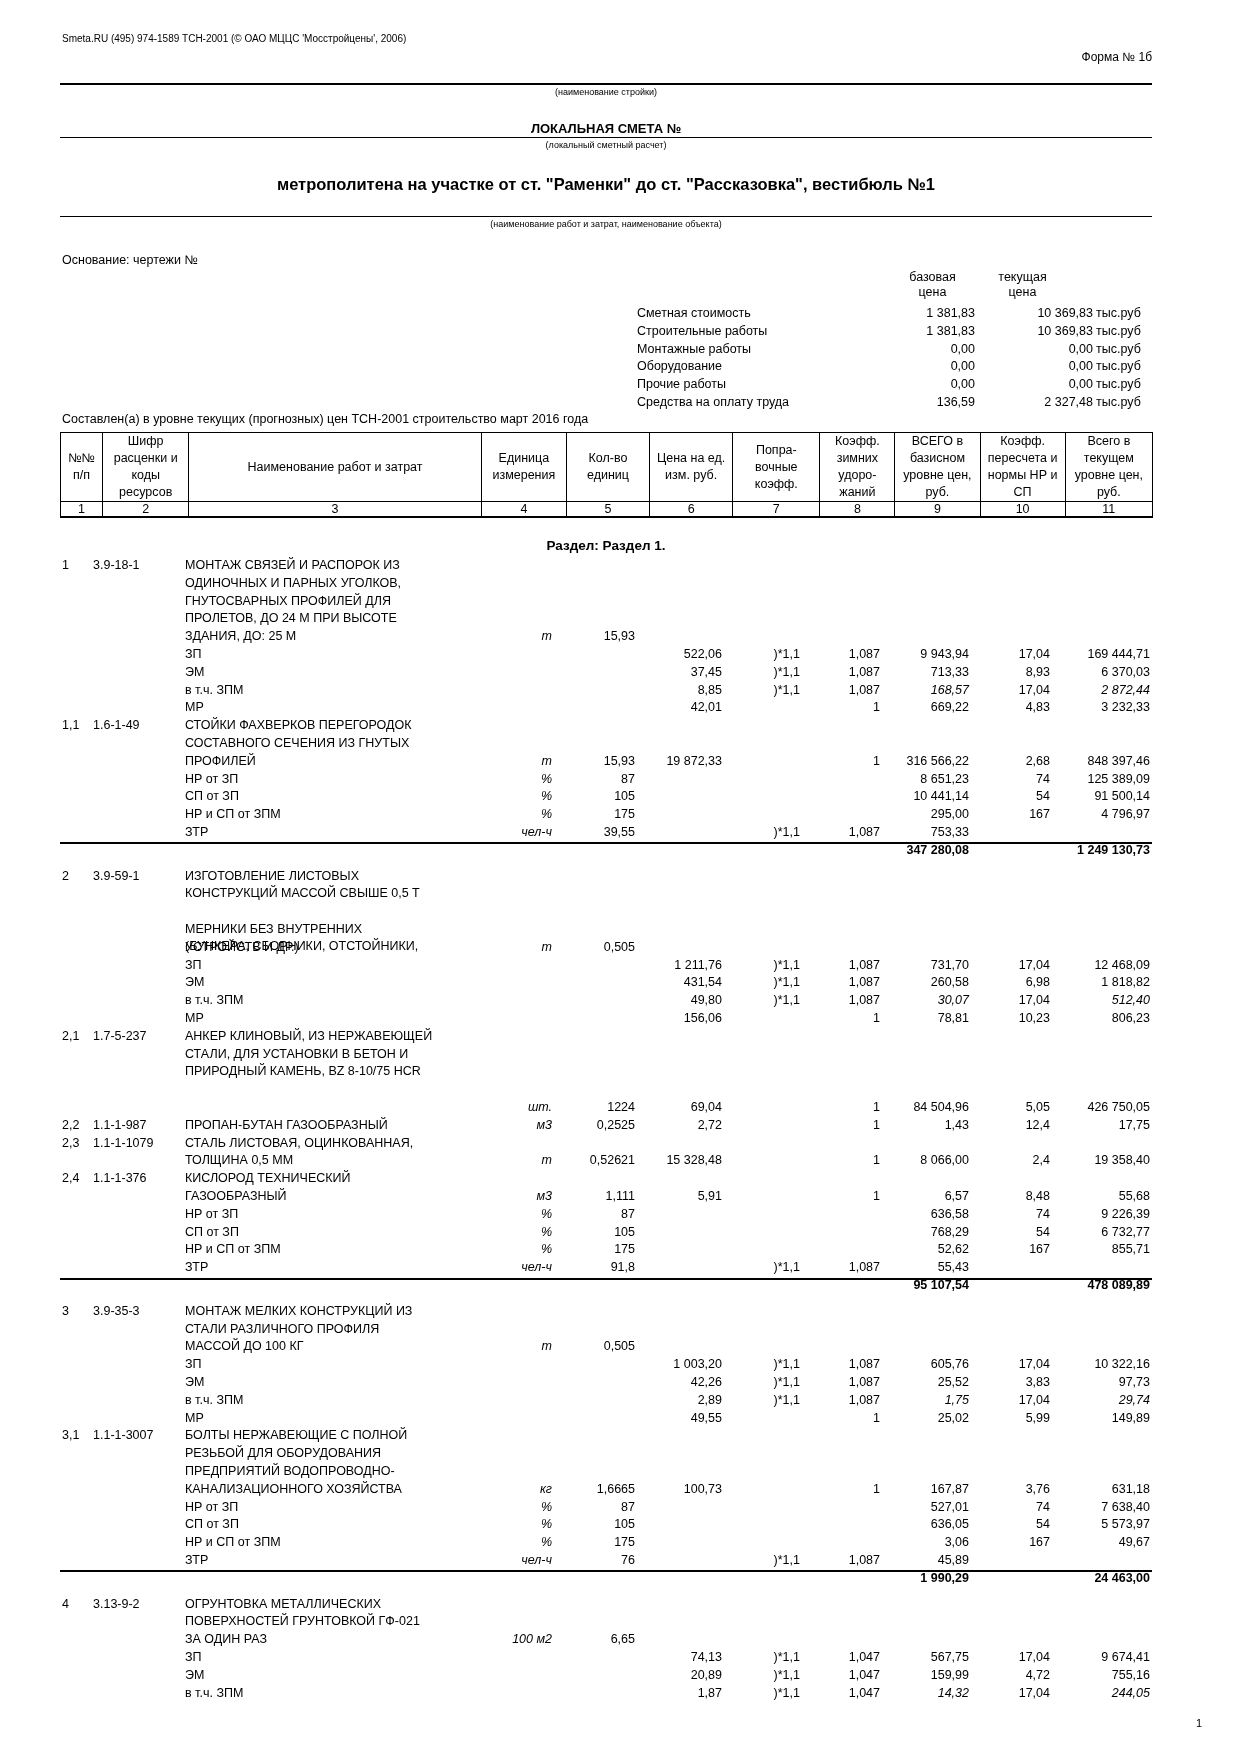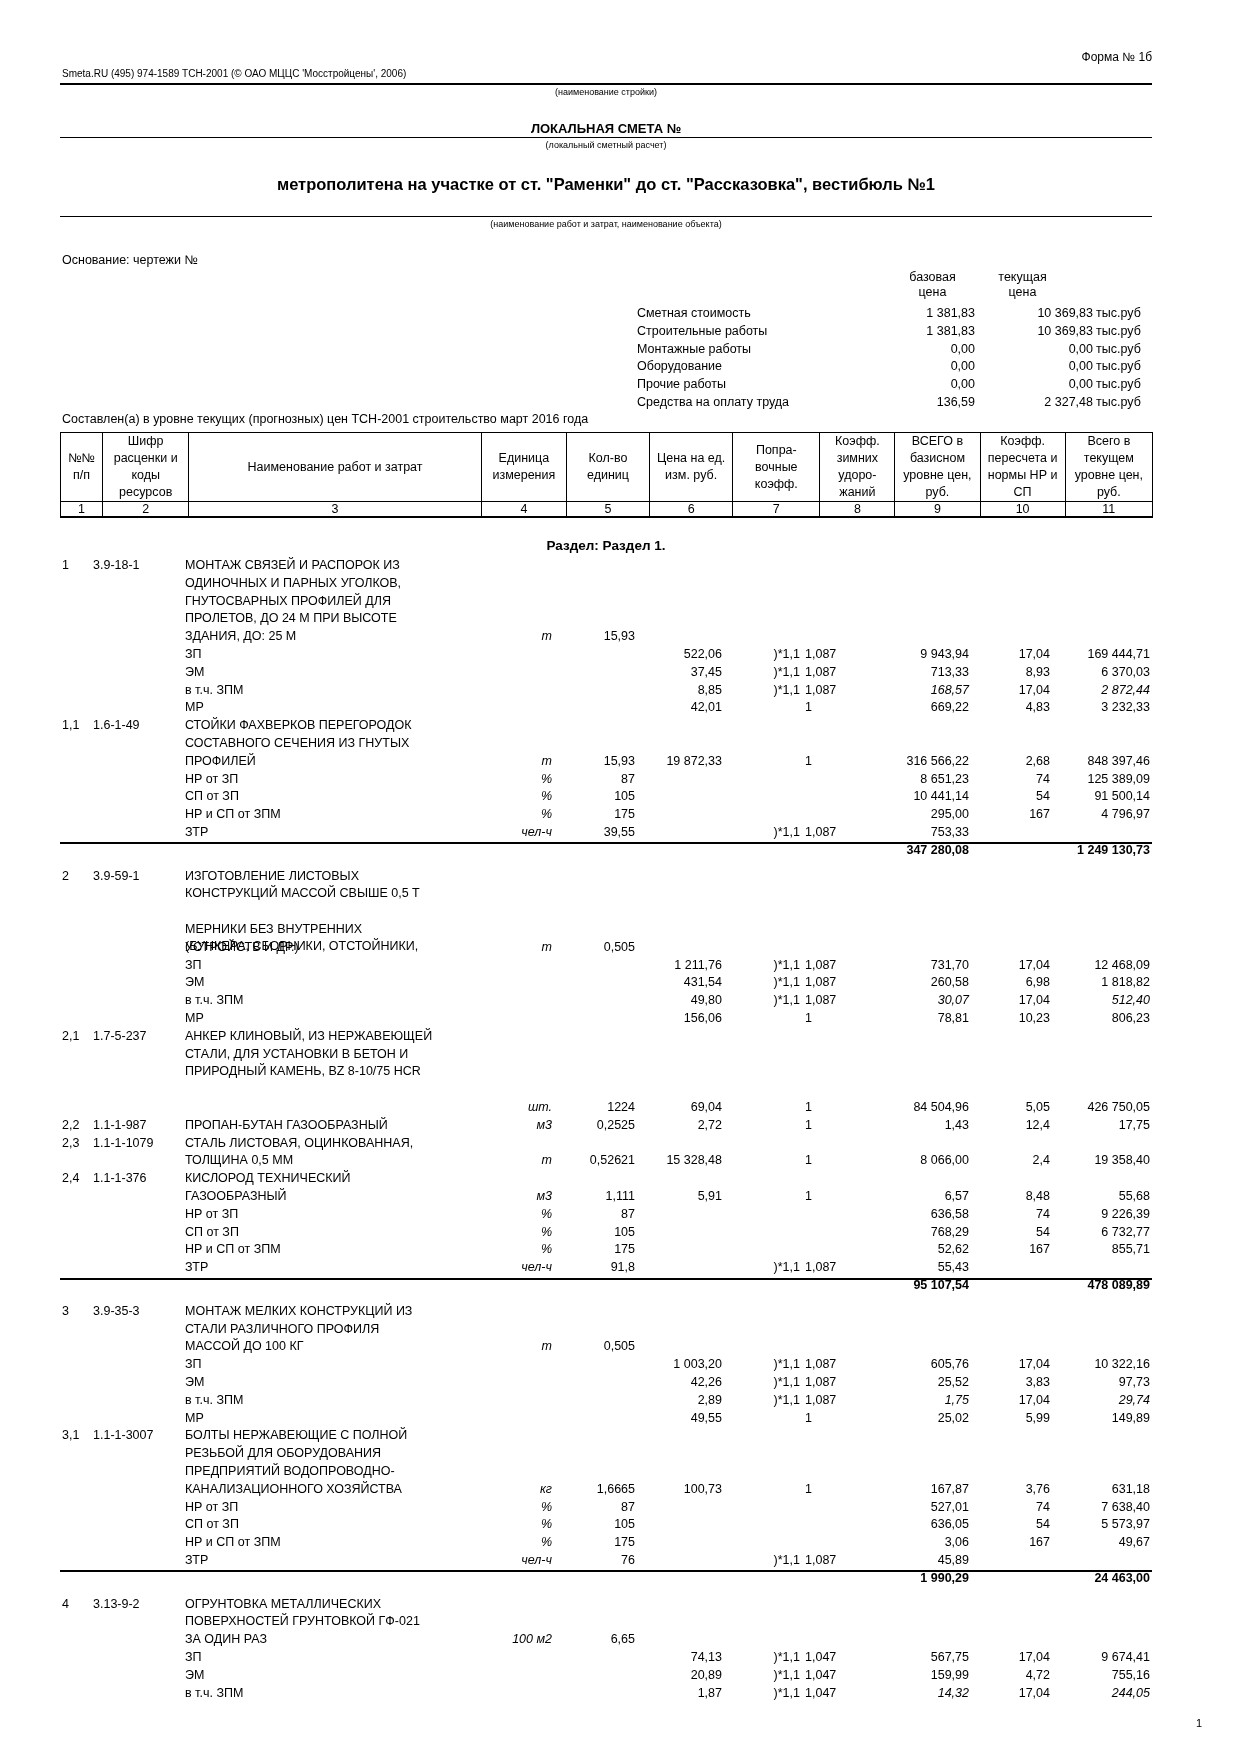--- a/index.html
+++ b/index.html
@@ -28,31 +28,31 @@
   
   .row { position:absolute; left:0; width:1240px; height:17.8px; font-size:12.5px; white-space:nowrap; }
   .row span { position:absolute; top:0; }
   .c1 { left:62px; }
   .c2 { left:93px; }
   .c3 { left:185px; }
   .c4 { left:460px; width:92px; text-align:right; font-style:italic; }
   .c5 { left:560px; width:75px; text-align:right; }
   .c6 { left:640px; width:82px; text-align:right; }
   .c7 { left:740px; width:60px; text-align:right; }
-  .c8 { left:805px; width:75px; text-align:left; }
+  .c8 { left:805px; width:75px; text-align:right; }
   .c9 { left:880px; width:89px; text-align:right; }
   .c10 { left:980px; width:70px; text-align:right; }
   .c11 { left:1050px; width:100px; text-align:right; }
   .it { font-style:italic; }
   .sep { position:absolute; left:60px; width:1092px; height:2px; background:#000; }
 </style>
 </head>
 <body>
 
-<div class="abs tiny" style="left:62px;top:33px;margin-top:35px;">Smeta.RU  (495) 974-1589    ТСН-2001 (© ОАО МЦЦС 'Мосстройцены', 2006)</div>
+<div class="abs tiny" style="left:62px;top:33px;">Smeta.RU  (495) 974-1589    ТСН-2001 (© ОАО МЦЦС 'Мосстройцены', 2006)</div>
 <div class="abs small" style="left:1060px;top:50px;width:92px;text-align:right;font-size:12px;">Форма № 1б</div>
 
 <div class="hline" style="top:83px;height:2px;"></div>
 <div class="abs tiny center" style="left:60px;width:1092px;top:87px;font-size:9px;">(наименование стройки)</div>
 
 <div class="abs bold center" style="left:60px;width:1092px;top:121px;font-size:13px;">ЛОКАЛЬНАЯ СМЕТА №</div>
 <div class="hline" style="top:137px;height:1px;"></div>
 <div class="abs tiny center" style="left:60px;width:1092px;top:140px;font-size:9px;">(локальный сметный расчет)</div>
 
 <div class="abs bold center" style="left:60px;width:1092px;top:173px;font-size:16.5px;line-height:22px;">

